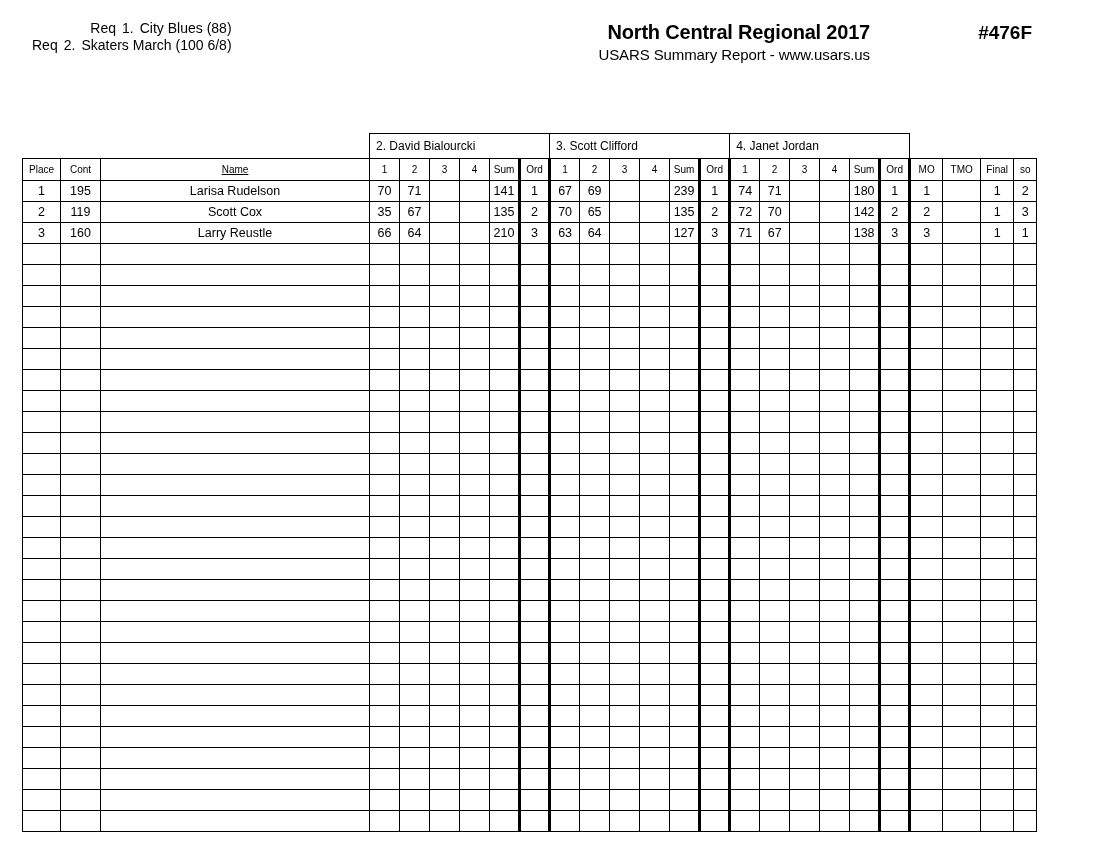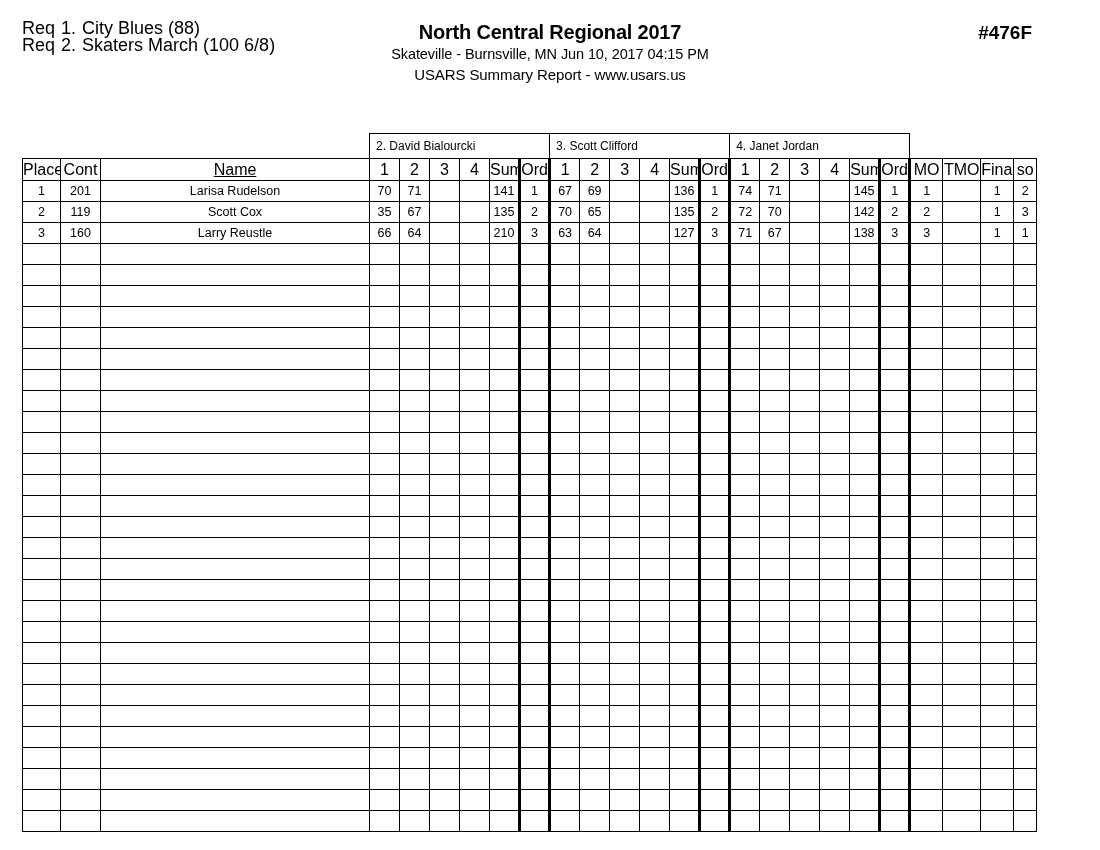--- a/index.html
+++ b/index.html
@@ -18,37 +18,38 @@
 
   
   #header {
     position: absolute;
     left: 0; top: 0;
     width: 1100px;
     height: 128px;
   }
   #req-block {
     position: absolute;
-    left: 22px;
+    left: 32px;
     top: 20px;
-    font-size: 18px;
+    font-size: 14px;
     line-height: 17px;
     white-space: nowrap;
+    text-align: right;
   }
   .req-line { display: block; }
   .req-lbl { display: inline-block; }
   .req-num { display: inline-block; margin-left: 6px; }
   .req-txt { display: inline-block; margin-left: 6px; }
 
   #title-block {
     position: absolute;
     left: 230px;
     top: 20px;
     width: 640px;
-    text-align: center;
+    text-align: right;
   }
   #event-title {
     font-size: 20px;
     font-weight: bold;
     letter-spacing: -0.2px;
     line-height: 24px;
   }
   #event-sub {
     font-size: 14.5px;
     line-height: 20px;
@@ -107,21 +108,21 @@
     border: 1px solid #000000;
     text-align: left;
     padding-left: 6px;
     font-size: 12px;
   }
   tr.judge-band td.blank { border: none; }
 
   
   tr.col-head td {
     height: 21px;
-    font-size: 16px;
+    font-size: 10px;
   }
   td.lbl-left {
     text-align: left;
     padding-left: 5px;
     text-decoration: underline;
   }
 
   
   td.place, td.cont { font-weight: bold; text-align: center; }
   td.name { text-align: left; padding-left: 5px; font-weight: bold; }
@@ -152,21 +153,20 @@
     <span class="req-line">
       <span class="req-lbl">Req</span><span class="req-num">1.</span><span class="req-txt">City Blues (88)</span>
     </span>
     <span class="req-line">
       <span class="req-lbl">Req</span><span class="req-num">2.</span><span class="req-txt">Skaters March (100 6/8)</span>
     </span>
   </div>
 
   <div id="title-block">
     <div id="event-title">North Central Regional 2017</div>
-    <div id="event-sub">Skateville - Burnsville, MN  Jun 10, 2017  04:15 PM</div>
     <div id="event-org">USARS Summary Report - www.usars.us</div>
   </div>
 
   <div id="event-code">#476F</div>
 </div>
 
 <div id="grid">
   <table class="sheet">
     <colgroup>
       <col style="width:38px">
@@ -225,39 +225,39 @@
           <td>4</td>
           <td>Sum</td>
           <td class="tl tr-b">Ord</td>
           <td>MO</td>
           <td>TMO</td>
           <td>Final</td>
           <td>so</td>
         </tr>
         <tr class="row-data">
           <td class="place">1</td>
-          <td class="cont">201</td>
+          <td class="cont">195</td>
           <td class="name">Larisa Rudelson</td>
           <td>70</td>
           <td>71</td>
           <td></td>
           <td></td>
           <td>141</td>
           <td class="ord tl tr-b">1</td>
           <td>67</td>
           <td>69</td>
           <td></td>
           <td></td>
-          <td>136</td>
+          <td>239</td>
           <td class="ord tl tr-b">1</td>
           <td>74</td>
           <td>71</td>
           <td></td>
           <td></td>
-          <td>145</td>
+          <td>180</td>
           <td class="ord tl tr-b">1</td>
           <td>1</td>
           <td></td>
           <td>1</td>
           <td>2</td>
         </tr>
         <tr class="row-data">
           <td class="place">2</td>
           <td class="cont">119</td>
           <td class="name">Scott Cox</td>

